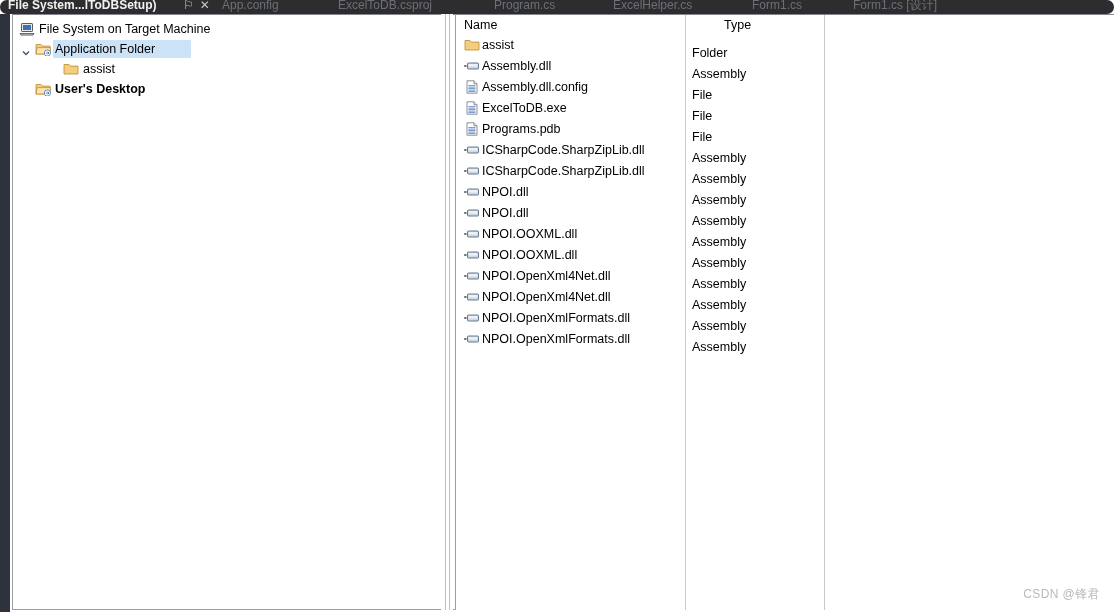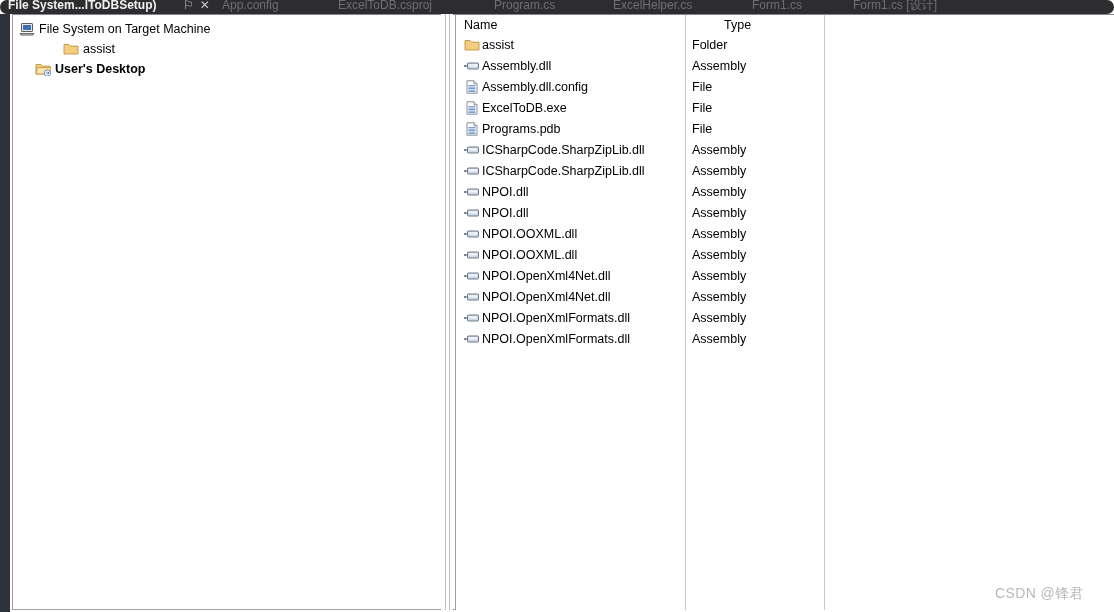--- a/index.html
+++ b/index.html
@@ -161,28 +161,28 @@
   .fr-icon {
     position: absolute;
     left: 8px; top: 3px;
   }
   .fr-name {
     position: absolute;
     left: 26px; top: 0;
   }
   .fr-type {
     position: absolute;
-    left: 236px; top: 0;
+    left: 236px; top: 8px;
   }
 
   
   #watermark {
     position: absolute;
-    right: 30px; bottom: 9px;
-    font-size: 14px;
+    right: 14px; bottom: 9px;
+    font-size: 12px;
     color: #b9b9b9;
     letter-spacing: 0.4px;
     white-space: nowrap;
   }
 </style>
 </head>
 <body>
 
 <div id="tabstrip">
     <div class="tab active" style="left: 8px;">File System...lToDBSetup)</div>
@@ -198,20 +198,30 @@
 <div id="leftgutter"></div>
 <div id="leftgutter-edge"></div>
 
 <div id="treepanel">
   <div id="treerows" style="padding-top: 4px;">
       <div class="treerow"><span class="ticon" style="left: 6px; top: 3px;"><svg width="16" height="14" viewBox="0 0 16 14">
             <rect x="2.5" y="1.5" width="11" height="8" rx="0.6" fill="#e8e8e8" stroke="#4a4a4a" stroke-width="0.9"></rect>
             <rect x="4" y="3" width="8" height="5" fill="#3f6fb5"></rect>
             <path d="M1 11.5h14l-1 1.6H2z" fill="#cfcfcf" stroke="#4a4a4a" stroke-width="0.8"></path>
           </svg></span><span class="label" style="margin-left: 26px;">File System on Target Machine</span></div>
+      <div class="treerow"><div class="rowfill" style="left: 40px; width: 138px; background: rgb(204, 227, 247);"></div><span class="chev" style="left: 8px; top: 5px;"><svg width="10" height="10" viewBox="0 0 10 10">
+            <path d="M2 3.4 L5 6.6 L8 3.4" fill="none" stroke="#3c5a78" stroke-width="1.4"></path>
+          </svg></span><span class="ticon" style="left: 22px; top: 3px;"><svg width="16" height="14" viewBox="0 0 16 14">
+            <path d="M1 2.5h5l1.4 1.6H15V12H1z" fill="#f5cd7f" stroke="#b98c36" stroke-width="0.8"></path>
+            <path d="M2.2 5.6H16L14 12H1z" fill="#fde6ae" stroke="#b98c36" stroke-width="0.8"></path>
+            <g>
+              <circle cx="12.4" cy="11" r="3.1" fill="#ffffff" stroke="#5a7fb5" stroke-width="0.9"></circle>
+              <path d="M10.9 11h3M12.7 9.7l1.3 1.3-1.3 1.3" stroke="#3b6ea5" stroke-width="0.9" fill="none"></path>
+            </g>
+          </svg></span><span class="label" style="margin-left: 42px;">Application Folder</span></div>
       <div class="treerow"><span class="ticon" style="left: 50px; top: 3px;"><svg width="16" height="14" viewBox="0 0 16 14">
             <path d="M1 2.5h5l1.4 1.6H15V12H1z" fill="#f5cd7f" stroke="#b98c36" stroke-width="0.8"></path>
           </svg></span><span class="label" style="margin-left: 70px;">assist</span></div>
       <div class="treerow"><span class="ticon" style="left: 22px; top: 3px;"><svg width="16" height="14" viewBox="0 0 16 14">
             <path d="M1 2.5h5l1.4 1.6H15V12H1z" fill="#f5cd7f" stroke="#b98c36" stroke-width="0.8"></path>
             <path d="M2.2 5.6H16L14 12H1z" fill="#fde6ae" stroke="#b98c36" stroke-width="0.8"></path>
             <g>
               <circle cx="12.4" cy="11" r="3.1" fill="#ffffff" stroke="#5a7fb5" stroke-width="0.9"></circle>
               <path d="M10.9 11h3M12.7 9.7l1.3 1.3-1.3 1.3" stroke="#3b6ea5" stroke-width="0.9" fill="none"></path>
             </g>

